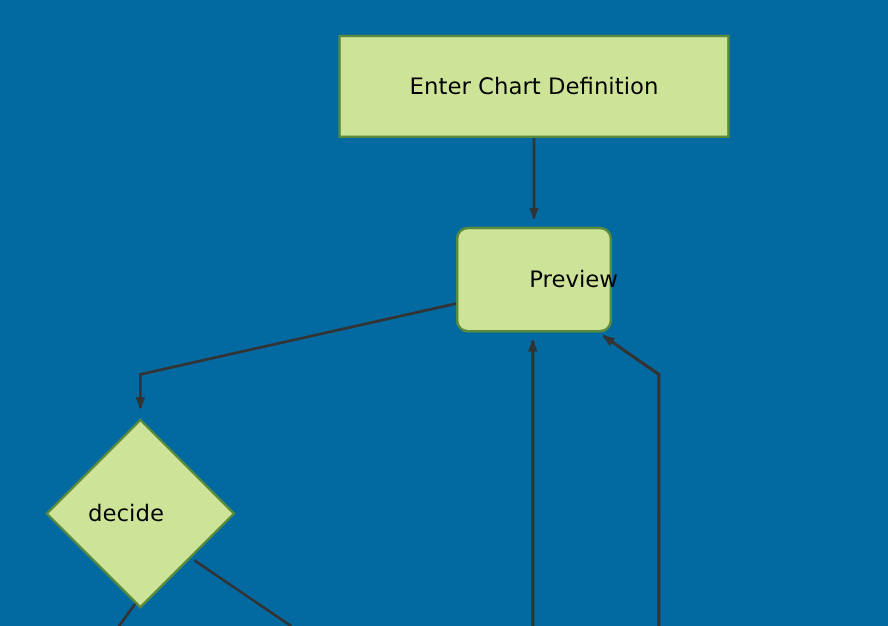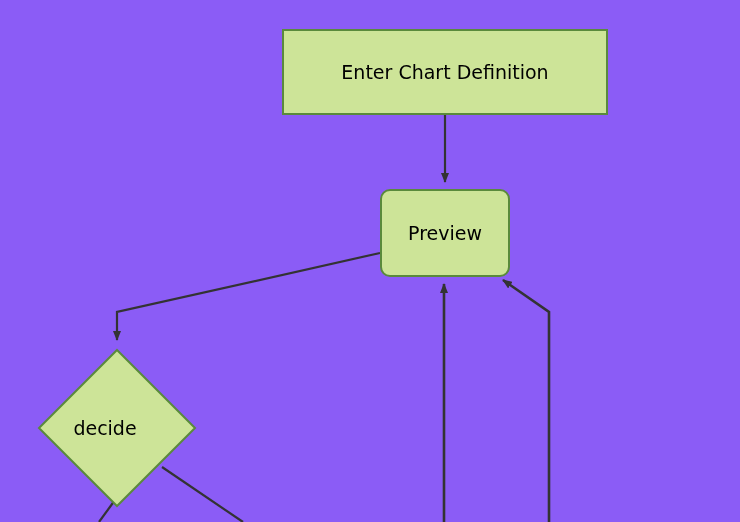--- a/index.html
+++ b/index.html
@@ -10,21 +10,21 @@
   body {
     width: 740px;
     height: 522px;
     overflow: hidden;
     font-family: "DejaVu Sans", "Liberation Sans", sans-serif;
   }
   #flow-canvas {
     position: relative;
     width: 740px;
     height: 522px;
-    background: #8b5cf6;
+    background: #0369a1;
   }
   #flow-svg {
     position: absolute;
     top: 0;
     left: 0;
     width: 740px;
     height: 522px;
     display: block;
   }
   .node-label {
@@ -45,20 +45,21 @@
     left: 283px;
     top: 30px;
     width: 324px;
     height: 84px;
   }
   #label-preview {
     left: 381px;
     top: 190px;
     width: 128px;
     height: 86px;
+    padding-left: 33px;
   }
   #label-decide {
     left: 27px;
     top: 388px;
     width: 156px;
     height: 80px;
   }
 </style>
 </head>
 <body>

